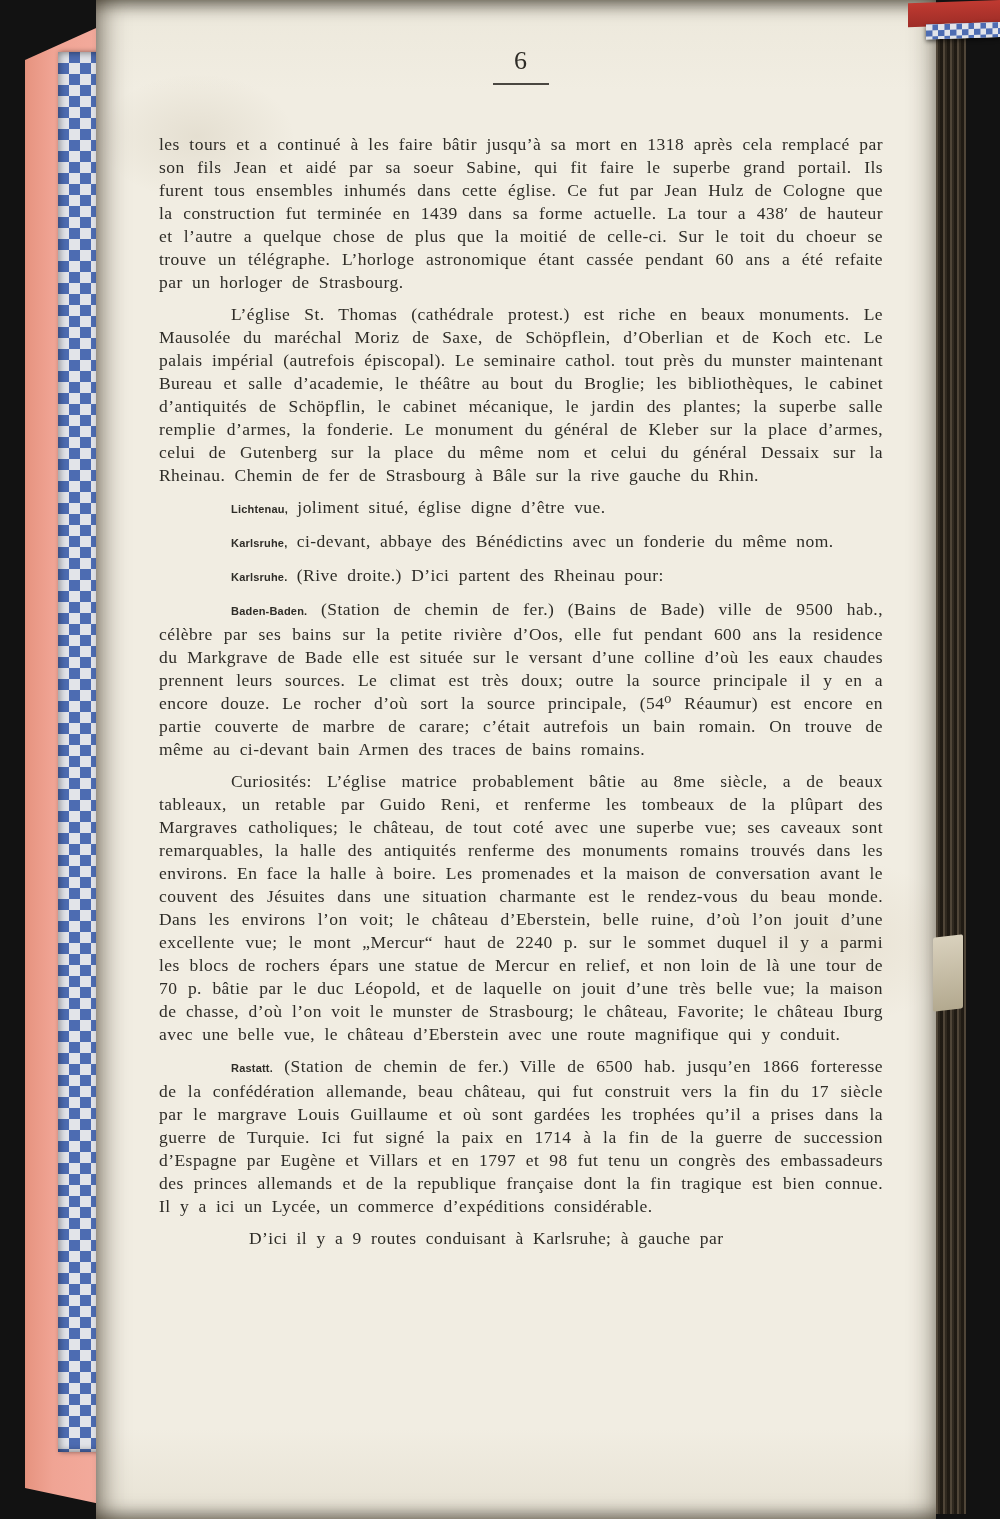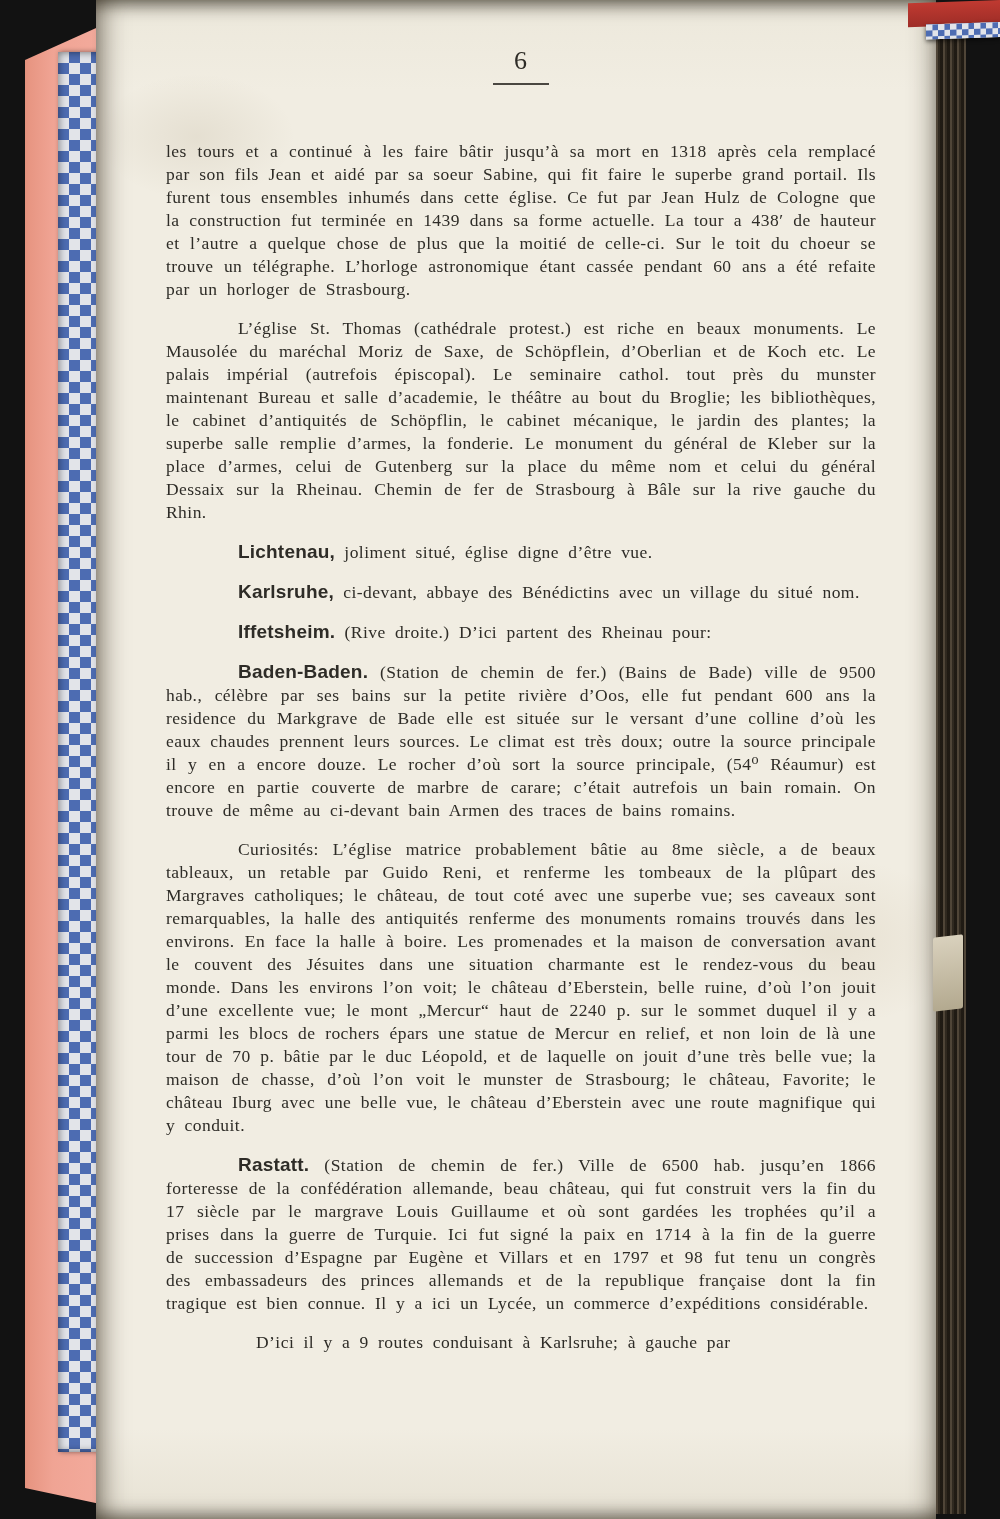--- a/index.html
+++ b/index.html
@@ -121,27 +121,27 @@
       left: 54px; top: 124px;
       width: 742px;
       color: var(--ink, #2e2c27);
       font-size: 17.5px;
       line-height: 23px;
       letter-spacing: 0.45px;
       word-spacing: 4.5px;
       text-align: justify;
       text-rendering: optimizeLegibility;
     }
-    .para { margin: 16px; }
+    .para { margin: 9px; }
     .para.indent   { text-indent: 72px; }
     .para.indent-lg{ text-indent: 90px; }
     .lead {
       font-family: "Liberation Sans", "DejaVu Sans", sans-serif;
       font-weight: 700;
-      font-size: 19px;
+      font-size: 11px;
       letter-spacing: 0.2px;
     }
   </style>
 </head>
 <body>
 
 <div class="stage">
 
   <div class="cover-pink"></div>
   <div class="ribbon"></div>
@@ -154,23 +154,23 @@
     </div>
 
     <div class="text-block">
 
       <p class="para"><span>les tours et a continué à les faire bâtir jusqu’à sa mort en 1318 après cela remplacé par son fils Jean et aidé par sa soeur Sabine, qui fit faire le superbe grand portail. Ils furent tous ensembles inhumés dans cette église. Ce fut par Jean Hulz de Cologne que la construction fut terminée en 1439 dans sa forme actuelle. La tour a 438′ de hauteur et l’autre a quelque chose de plus que la moitié de celle-ci. Sur le toit du choeur se trouve un télégraphe. L’horloge astronomique étant cassée pendant 60 ans a été refaite par un horloger de Strasbourg.</span></p>
 
       <p class="para indent"><span>L’église St. Thomas (cathédrale protest.) est riche en beaux monuments. Le Mausolée du maréchal Moriz de Saxe, de Schöpflein, d’Oberlian et de Koch etc. Le palais impérial (autrefois épiscopal). Le seminaire cathol. tout près du munster maintenant Bureau et salle d’academie, le théâtre au bout du Broglie; les bibliothèques, le cabinet d’antiquités de Schöpflin, le cabinet mécanique, le jardin des plantes; la superbe salle remplie d’armes, la fonderie. Le monument du général de Kleber sur la place d’armes, celui de Gutenberg sur la place du même nom et celui du général Dessaix sur la Rheinau. Chemin de fer de Strasbourg à Bâle sur la rive gauche du Rhin.</span></p>
 
       <p class="para indent"><b class="lead">Lichtenau,</b> <span>joliment situé, église digne d’être vue.</span></p>
 
-      <p class="para indent"><b class="lead">Karlsruhe,</b> <span>ci-devant, abbaye des Bénédictins avec un village du situé nom.</span></p>
+      <p class="para indent"><b class="lead">Karlsruhe,</b> <span>ci-devant, abbaye des Bénédictins avec un fonderie du même nom.</span></p>
 
-      <p class="para indent"><b class="lead">Iffetsheim.</b> <span>(Rive droite.) D’ici partent des Rheinau pour:</span></p>
+      <p class="para indent"><b class="lead">Karlsruhe.</b> <span>(Rive droite.) D’ici partent des Rheinau pour:</span></p>
 
       <p class="para indent"><b class="lead">Baden-Baden.</b> <span>(Station de chemin de fer.) (Bains de Bade) ville de 9500 hab., célèbre par ses bains sur la petite rivière d’Oos, elle fut pendant 600 ans la residence du Markgrave de Bade elle est située sur le versant d’une colline d’où les eaux chaudes prennent leurs sources. Le climat est très doux; outre la source principale il y en a encore douze. Le rocher d’où sort la source principale, (54⁰ Réaumur) est encore en partie couverte de marbre de carare; c’était autrefois un bain romain. On trouve de même au ci-devant bain Armen des traces de bains romains.</span></p>
 
       <p class="para indent"><span>Curiosités: L’église matrice probablement bâtie au 8me siècle, a de beaux tableaux, un retable par Guido Reni, et renferme les tombeaux de la plûpart des Margraves catholiques; le château, de tout coté avec une superbe vue; ses caveaux sont remarquables, la halle des antiquités renferme des monuments romains trouvés dans les environs. En face la halle à boire. Les promenades et la maison de conversation avant le couvent des Jésuites dans une situation charmante est le rendez-vous du beau monde. Dans les environs l’on voit; le château d’Eberstein, belle ruine, d’où l’on jouit d’une excellente vue; le mont „Mercur“ haut de 2240 p. sur le sommet duquel il y a parmi les blocs de rochers épars une statue de Mercur en relief, et non loin de là une tour de 70 p. bâtie par le duc Léopold, et de laquelle on jouit d’une très belle vue; la maison de chasse, d’où l’on voit le munster de Strasbourg; le château, Favorite; le château Iburg avec une belle vue, le château d’Eberstein avec une route magnifique qui y conduit.</span></p>
 
       <p class="para indent"><b class="lead">Rastatt.</b> <span>(Station de chemin de fer.) Ville de 6500 hab. jusqu’en 1866 forteresse de la confédération allemande, beau château, qui fut construit vers la fin du 17 siècle par le margrave Louis Guillaume et où sont gardées les trophées qu’il a prises dans la guerre de Turquie. Ici fut signé la paix en 1714 à la fin de la guerre de succession d’Espagne par Eugène et Villars et en 1797 et 98 fut tenu un congrès des embassadeurs des princes allemands et de la republique française dont la fin tragique est bien connue. Il y a ici un Lycée, un commerce d’expéditions considérable.</span></p>
 
       <p class="para indent-lg"><span>D’ici il y a 9 routes conduisant à Karlsruhe; à gauche par</span></p>
 
     </div>

